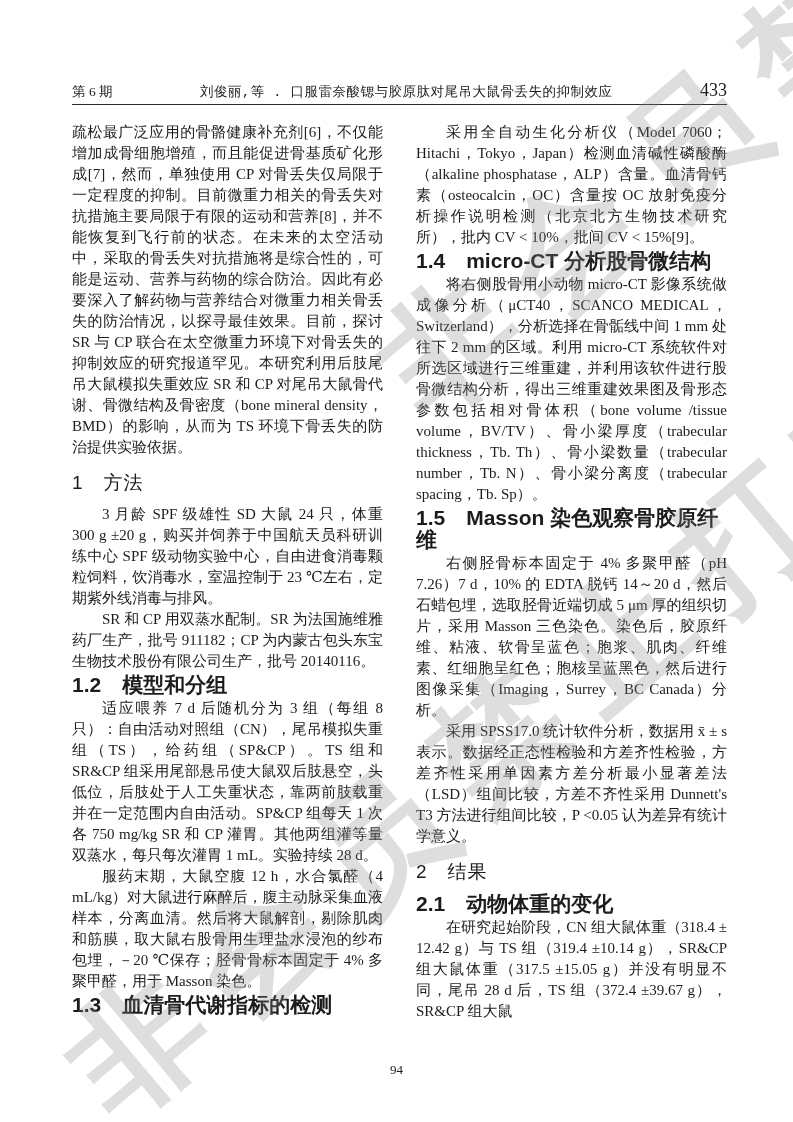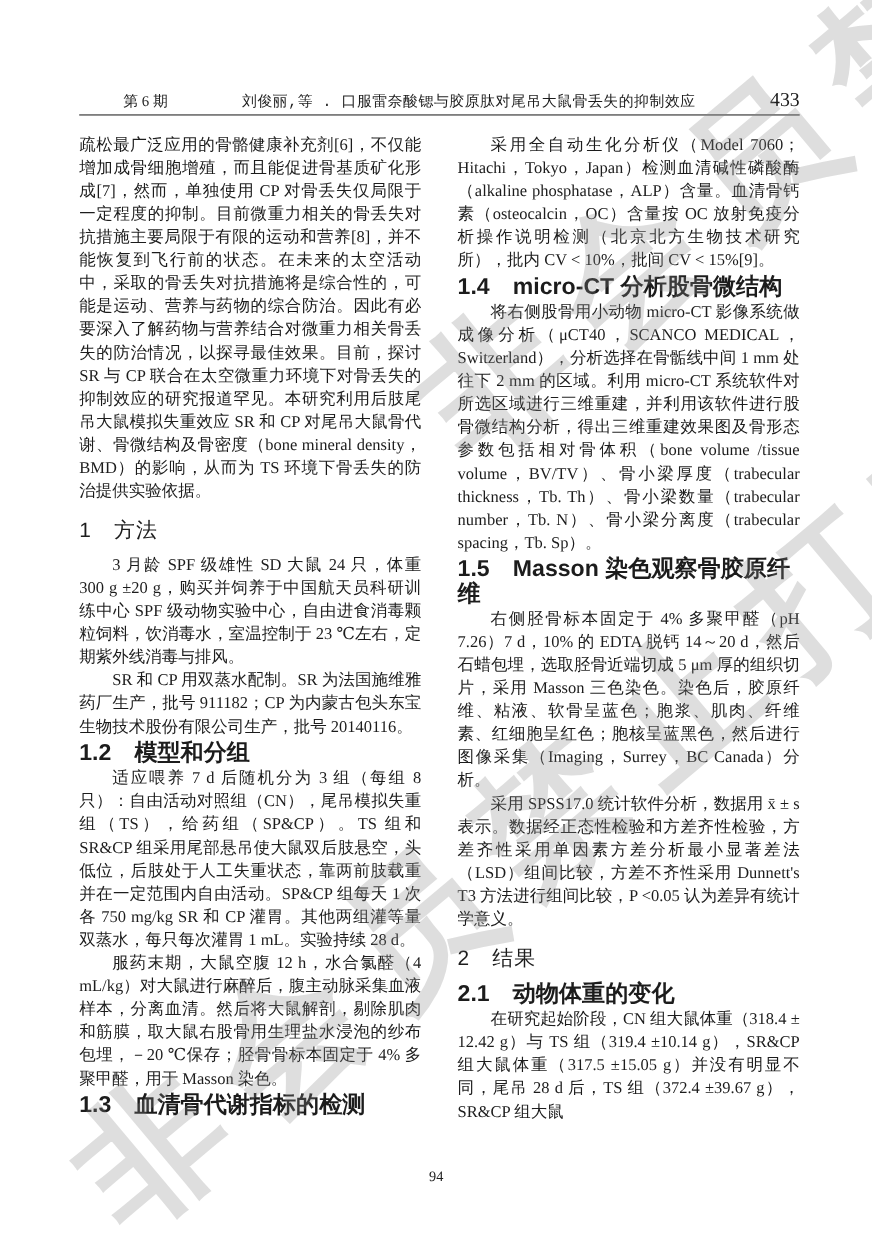--- a/index.html
+++ b/index.html
@@ -10,21 +10,21 @@
     overflow:hidden;
     font-family:"Liberation Serif","DejaVu Serif",serif;
     color:#1c1c1c;
   }
   
   .page-header{
     position:absolute;left:72px;right:66px;top:80px;
     display:flex;align-items:baseline;
     font-size:13.5px;
   }
-  .page-header .issue{white-space:nowrap;margin-left:40px;}
+  .page-header .issue{white-space:nowrap;}
   .page-header .running-title{flex:1;text-align:center;letter-spacing:.5px;font-family:Liberation Mono, monospace;}
   .page-header .pageno{white-space:nowrap;font-size:18px;}
   .header-rule{
     position:absolute;left:72px;right:66px;top:104px;
     border-top:1.6px solid #2a2a2a;height:0;
   }
   
   .columns{
     position:absolute;left:72px;right:66px;top:122px;
     display:flex;gap:33px;

